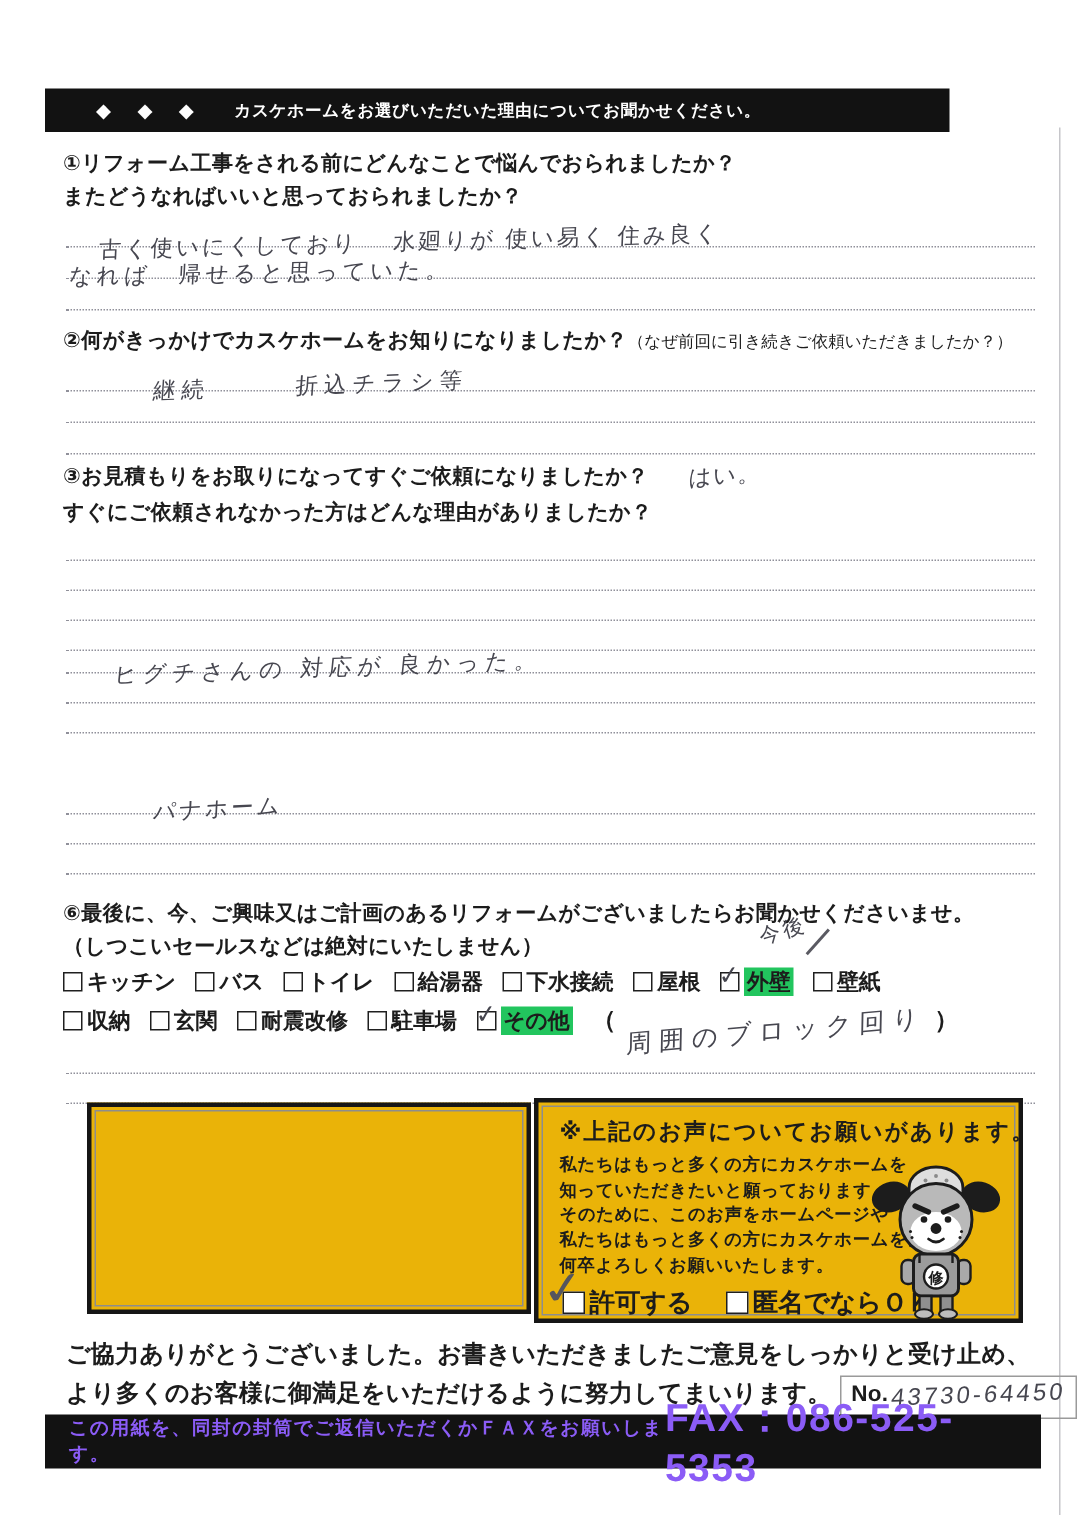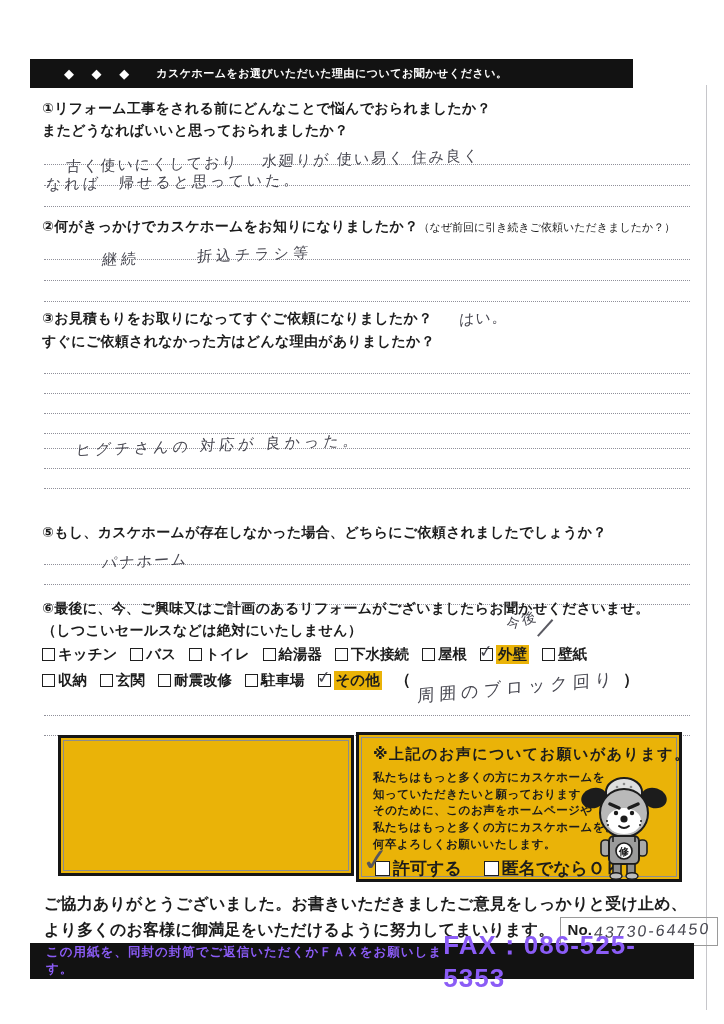--- a/index.html
+++ b/index.html
@@ -33,21 +33,21 @@
   .hw-q2  { left:58px; font-size:15px; letter-spacing:4px; transform:rotate(-2deg) skewX(-6deg); }
   .hw-q4  { left:32px; font-size:15px; letter-spacing:4px; transform:rotate(-2deg) skewX(-8deg); }
   .hw-q5  { left:58px; font-size:15px; letter-spacing:2px; transform:rotate(-3deg) skewX(-6deg); }
   .hw-inline { font-size:15px; margin-left:26px; letter-spacing:1px; transform:rotate(-4deg) skewX(-6deg); }
 
   
   .cb-row { display:flex; align-items:center; gap:13px; margin:2px 0 4px 12px; font-size:14.5px; font-weight:700; height:22px; }
   .cb { display:inline-flex; align-items:center; gap:3px; }
   .cb-box { width:13px; height:13px; border:1.7px solid #1f1f1f; display:inline-block; position:relative; background:#fff; }
   .cb-box .tick { position:absolute; left:-2px; top:-8px; font-size:17px; color:#45454e; font-weight:400; transform:rotate(-6deg); }
-  .hl { background:#eab308; padding:0 2px; }
+  .hl { background:#22c55e; padding:0 2px; }
   .annotation { position:absolute; left:476px; top:13px; font-size:14px; color:#474750; transform:rotate(-16deg); letter-spacing:2px; }
   .annotation-stroke { position:absolute; left:504px; top:28px; width:22px; height:1.5px; background:#5a5a62; transform:rotate(-48deg); }
   .other-group { display:inline-flex; align-items:center; }
   .other-paren { font-size:16px; font-weight:700; }
   .hw-other { font-size:17px; letter-spacing:5px; transform:rotate(-5deg) skewX(-6deg); position:relative; top:7px; margin:0 6px; }
 
   
   .s-boxes { top:732px; height:152px; }
   .dbl-box { position:absolute; border:3px solid #161616; background:#eab308; }
   .dbl-inner { position:absolute; inset:2px; border:1px solid #8d8d8d; }
@@ -126,21 +126,20 @@
     <div class="answers">
       <div class="dotline h20">
           <span class="hw hw-q4">ヒグチさんの 対応が 良かった。</span>
         </div>
       <div class="dotline h20"></div>
       <div class="dotline h20"></div>
     </div>
   </div>
 
   <div class="section s-q5">
-    <p class="qline">⑤もし、カスケホームが存在しなかった場合、どちらにご依頼されましたでしょうか？</p>
     <div class="answers">
       <div class="dotline h20">
           <span class="hw hw-q5">パナホーム</span>
         </div>
       <div class="dotline h20"></div>
       <div class="dotline h20"></div>
     </div>
   </div>
 
   <div class="section s-q6">

